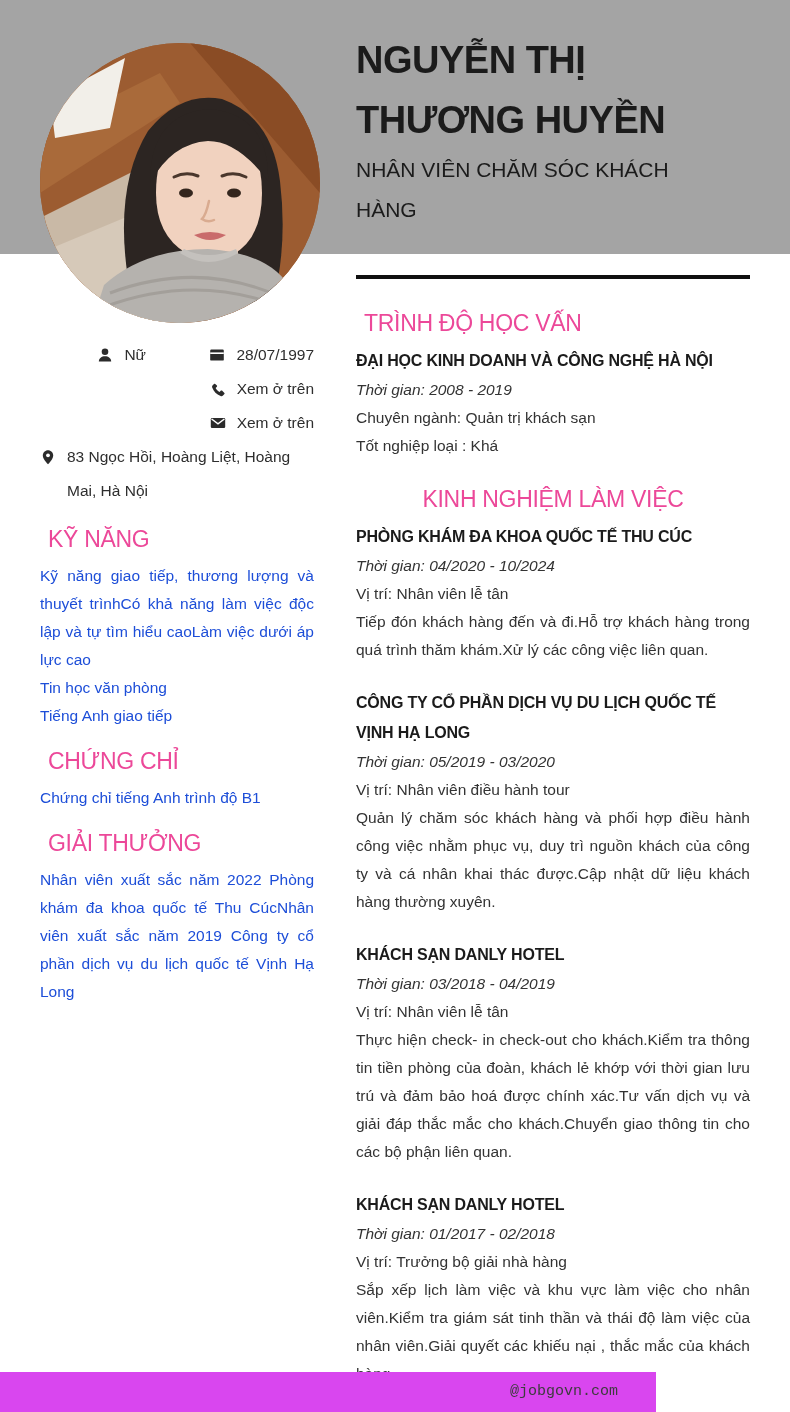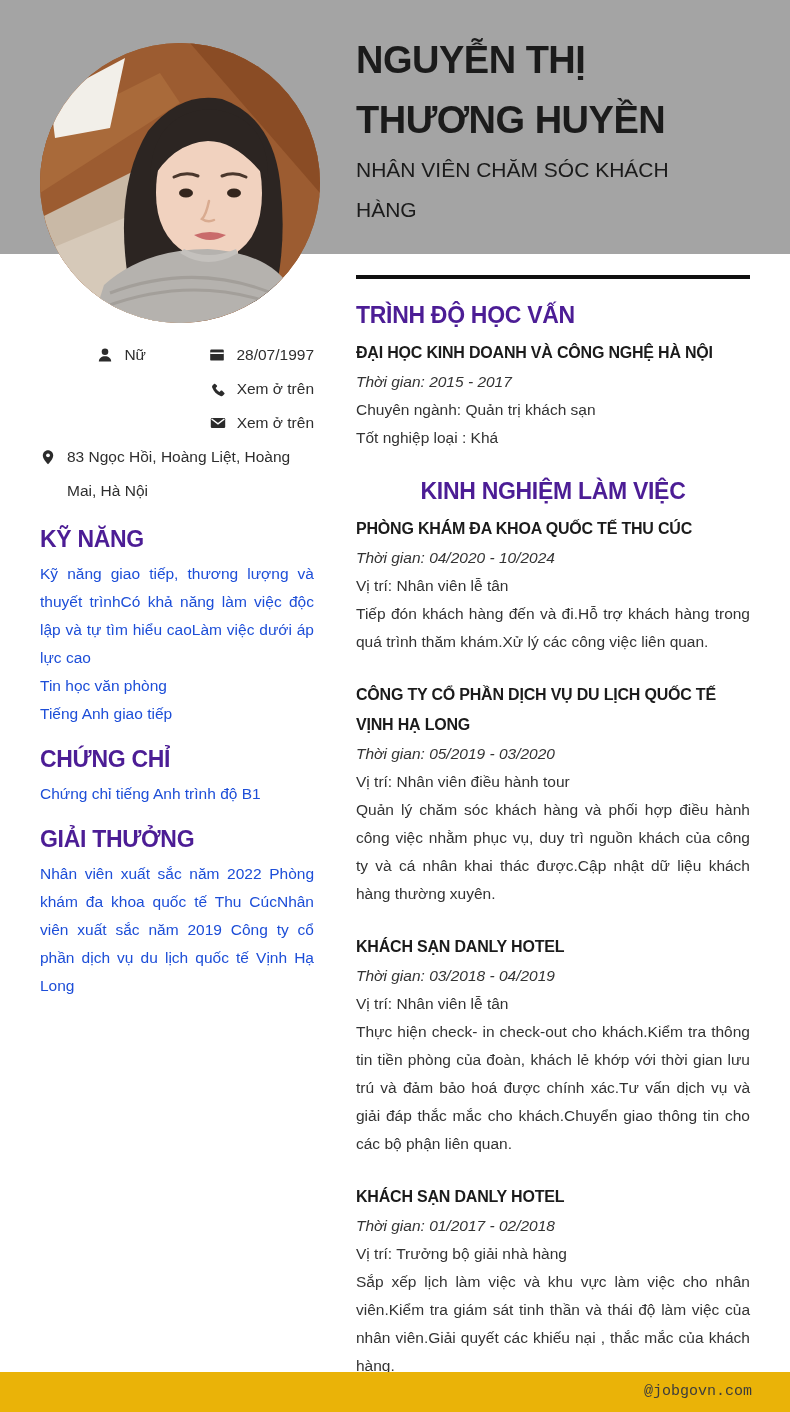--- a/index.html
+++ b/index.html
@@ -26,42 +26,42 @@
   .right-col { position:absolute; left:356px; top:300px; width:394px; }
 
   .info-row { display:flex; align-items:flex-start; line-height:34px; font-size:15.5px; color:#2e2e2e;justify-content:flex-end; }
   .info-row .ic { width:16px; height:16px; margin:9px 11px 0 0; flex:none; }
   .info-row .ic svg { display:block; }
   .pair { display:flex; }
   .pair .cell-a { display:flex; width:112px; }
   .pair .cell-b { display:flex; }
 
   h2.section {
-    font-size:23px; font-weight:bold; color:#4c1d95;
-    margin:0; line-height:30px; letter-spacing:-0.3px;
+    font-size:23px; font-weight:normal; color:#ec4899;
+    margin:8px; line-height:30px; letter-spacing:-0.3px;
   }
   .left-col h2.section { margin-top:16px; }
   .txt { font-size:15.5px; line-height:28px; margin:6px 0 0 0; color:#1d4ed8; }
   .just { text-align:justify; }
   .tight { margin-top:0; }
 
   .right-col h2.section.gap { margin-top:24px;text-align:center; }
   .entry { margin-top:8px; margin-bottom:24px; }
   .entry:last-child { margin-bottom:0; }
   h3.org {
     font-size:16px; font-weight:bold; line-height:30px; margin:0;
     color:#1b1b1b; letter-spacing:-0.2px;
   }
   p.line { font-size:15.5px; line-height:28px; margin:0; color:#333; }
   p.time { font-style:italic; }
   p.desc { text-align:justify; }
 
   .footer {
-    position:absolute; left:0; bottom:0; width:790px; height:40px;
-    background:#eab308; box-sizing:border-box; padding-right:38px;
+    position:absolute; left:0; bottom:0; width:656px; height:40px;
+    background:#d946ef; box-sizing:border-box; padding-right:38px;
     font-family:"Liberation Mono", monospace; font-size:15px;
     color:#3c3c3c; line-height:40px; text-align:right;
   }
 </style>
 </head>
 <body>
 
 <div class="top-band"></div>
 
 <div class="photo-wrap">
@@ -167,21 +167,21 @@
   <h2 class="section">GIẢI THƯỞNG</h2>
   <p class="txt just">Nhân viên xuất sắc năm 2022 Phòng khám đa khoa quốc tế Thu CúcNhân viên xuất sắc năm 2019 Công ty cổ phần dịch vụ du lịch quốc tế Vịnh Hạ Long</p>
 
 </div>
 
 <div class="right-col">
 
   <h2 class="section">TRÌNH ĐỘ HỌC VẤN</h2>
   <div class="entry">
     <h3 class="org">ĐẠI HỌC KINH DOANH VÀ CÔNG NGHỆ HÀ NỘI</h3>
-    <p class="line time">Thời gian: 2015 - 2017</p>
+    <p class="line time">Thời gian: 2008 - 2019</p>
     <p class="line">Chuyên ngành: Quản trị khách sạn</p>
     <p class="line">Tốt nghiệp loại : Khá</p>
   </div>
 
   <h2 class="section gap">KINH NGHIỆM LÀM VIỆC</h2>
 
   <div class="entry">
     <h3 class="org">PHÒNG KHÁM ĐA KHOA QUỐC TẾ THU CÚC</h3>
     <p class="line time">Thời gian: 04/2020 - 10/2024</p>
     <p class="line">Vị trí: Nhân viên lễ tân</p>

